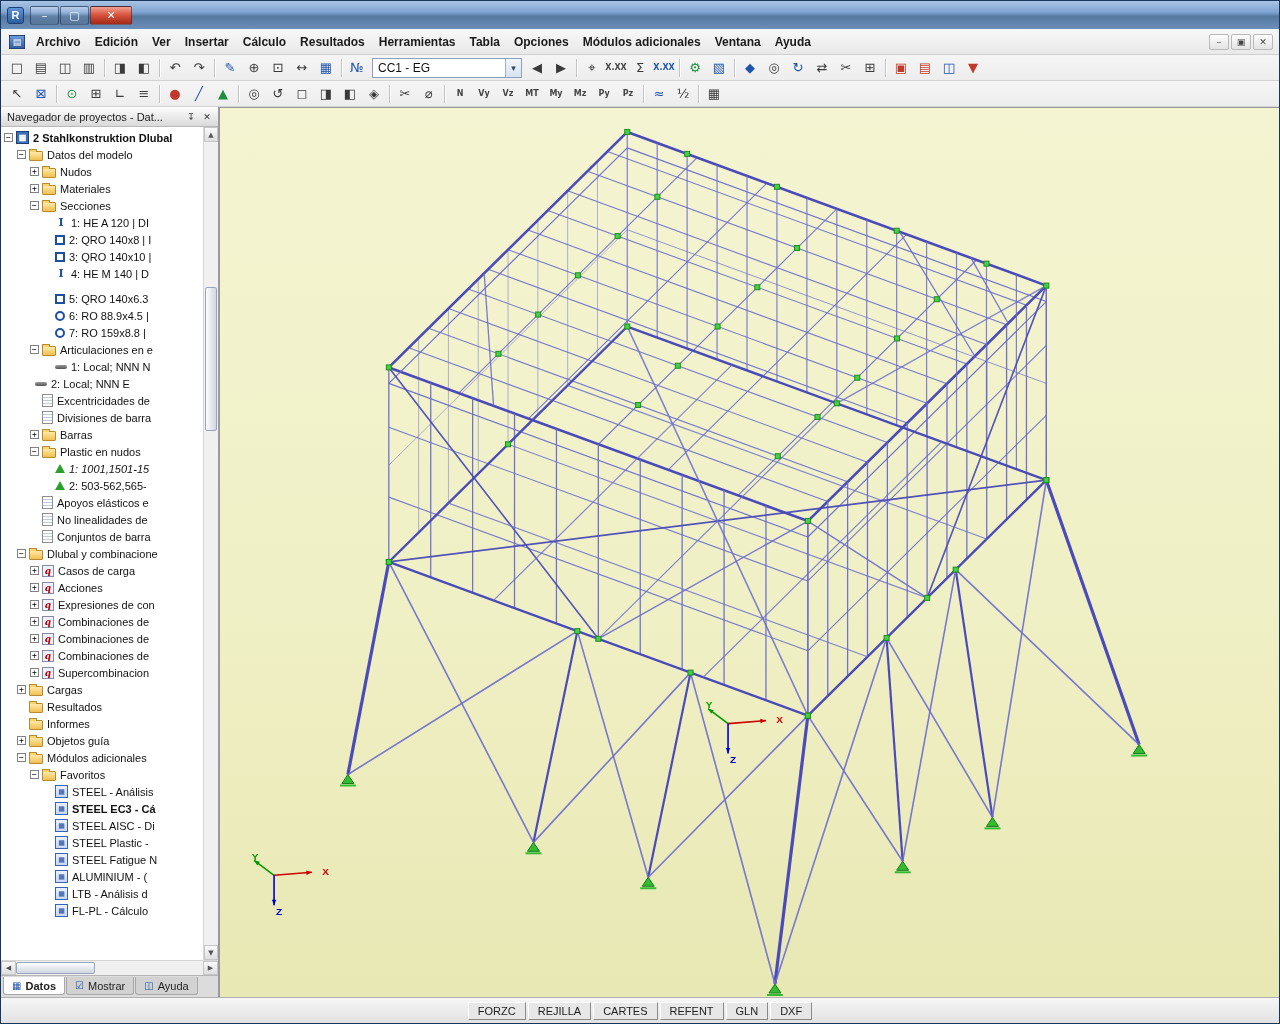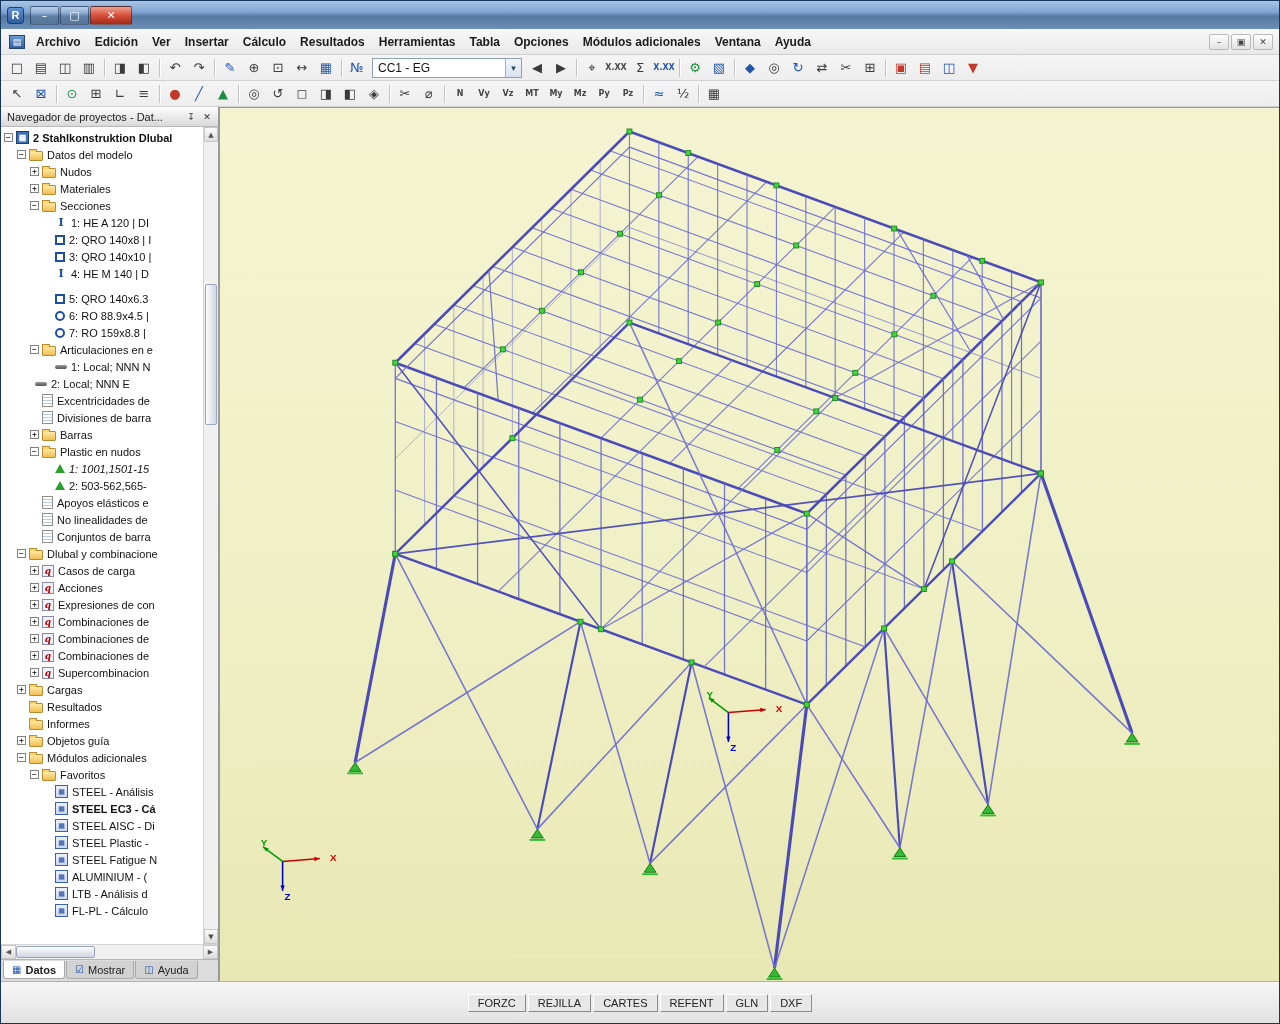--- a/index.html
+++ b/index.html
@@ -98,21 +98,21 @@
     border:1px solid #a8a8a8;border-top:none;border-radius:0 0 3px 3px;cursor:default;}
   .nav-tab.active{background:#fdfdfd;font-weight:bold;}
   .tab-ico{font-size:10px;color:#2155ad;font-family:"DejaVu Sans",sans-serif;}
 
   
   .viewport{flex:1;position:relative;min-width:0;background:linear-gradient(180deg,#f4f4d2 0%,#f0f0c6 55%,#e8e8b4 100%);
     box-shadow:inset 1px 1px 0 #9a9a9a;}
   .viewport svg{position:absolute;inset:0;width:100%;height:100%;}
 
   
-  .statusbar{height:42px;flex:none;display:flex;align-items:center;justify-content:center;
+  .statusbar{height:26px;flex:none;display:flex;align-items:center;justify-content:center;
     background:linear-gradient(#f6f6f6,#e2e2e2);border-top:1px solid #b0b0b0;}
   .st-toggle{padding:2px 9px;margin:0 1px;font-size:11px;color:#222;background:#e7e7e7;
     border:1px solid;border-color:#ffffff #8a8a8a #8a8a8a #ffffff;cursor:default;}
 </style>
 </head>
 <body>
 
 <div class="window">
 
   <div class="titlebar">

